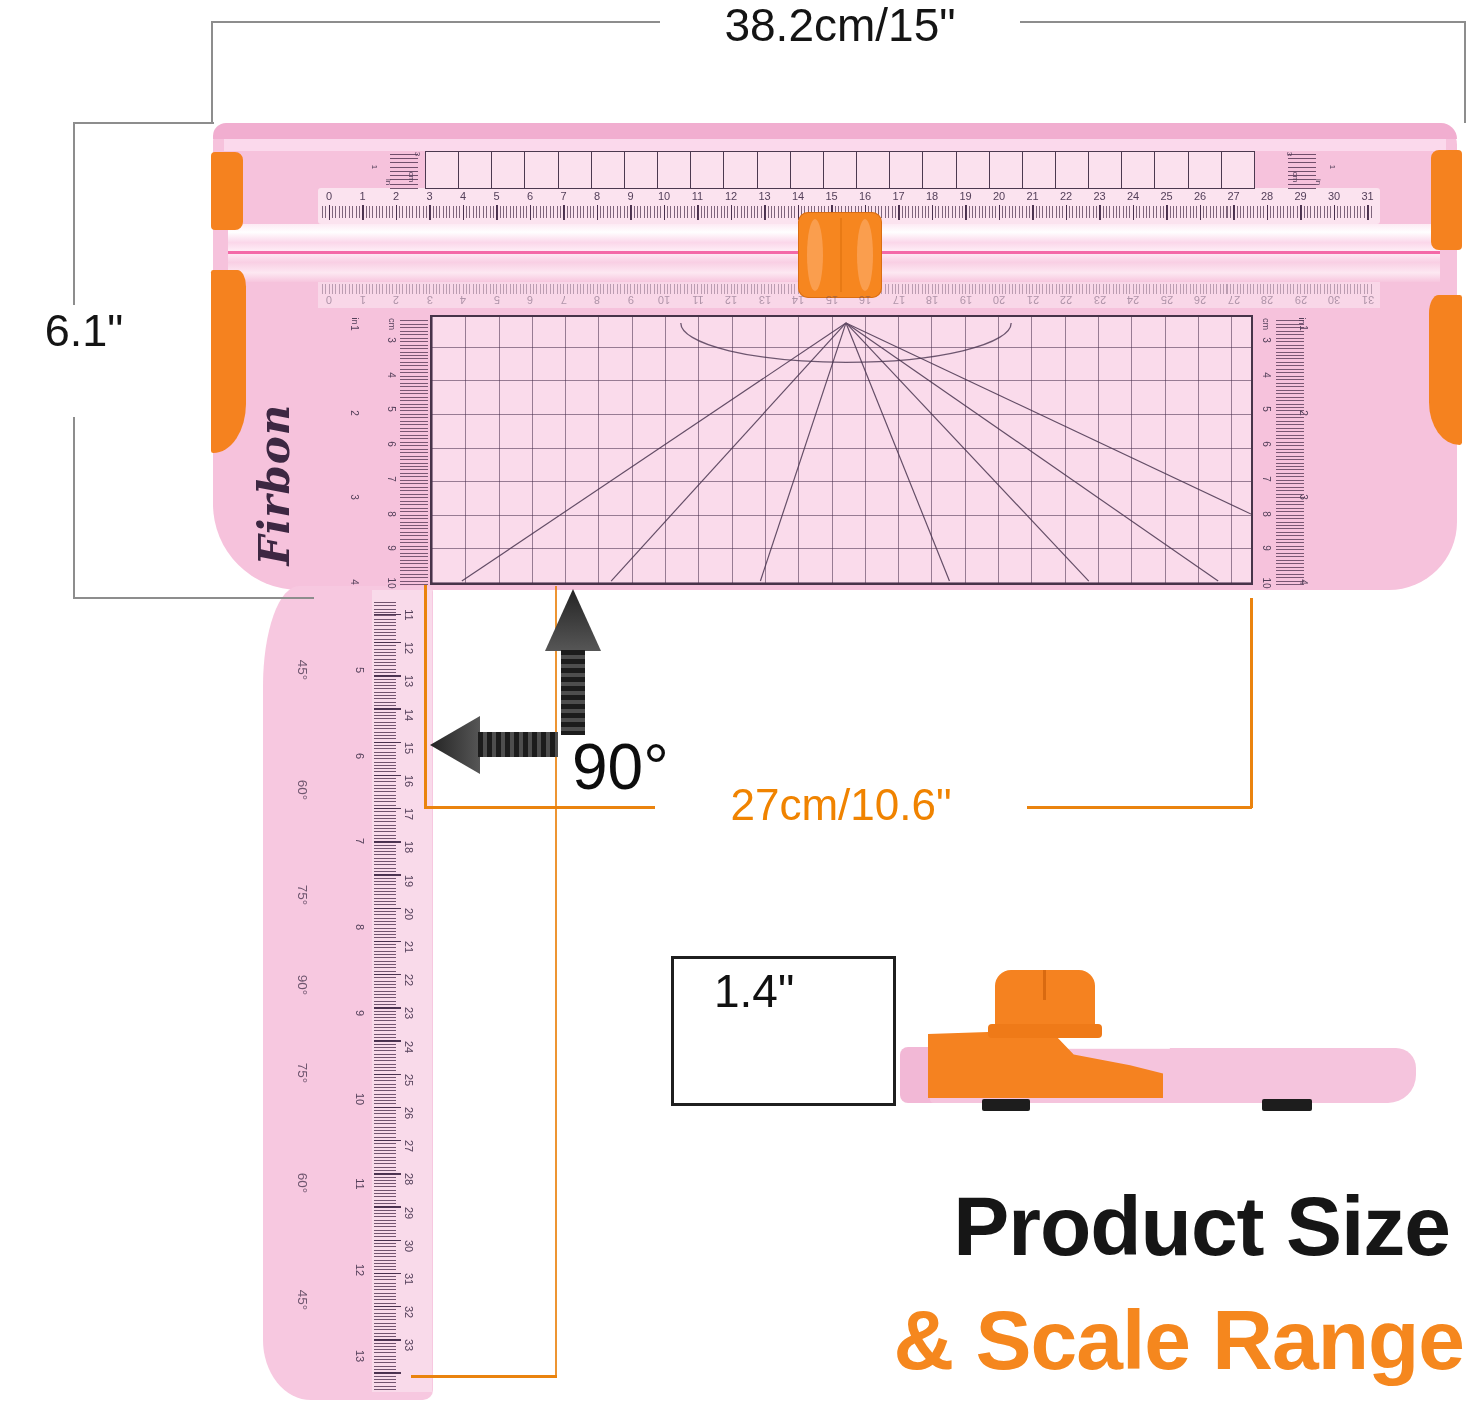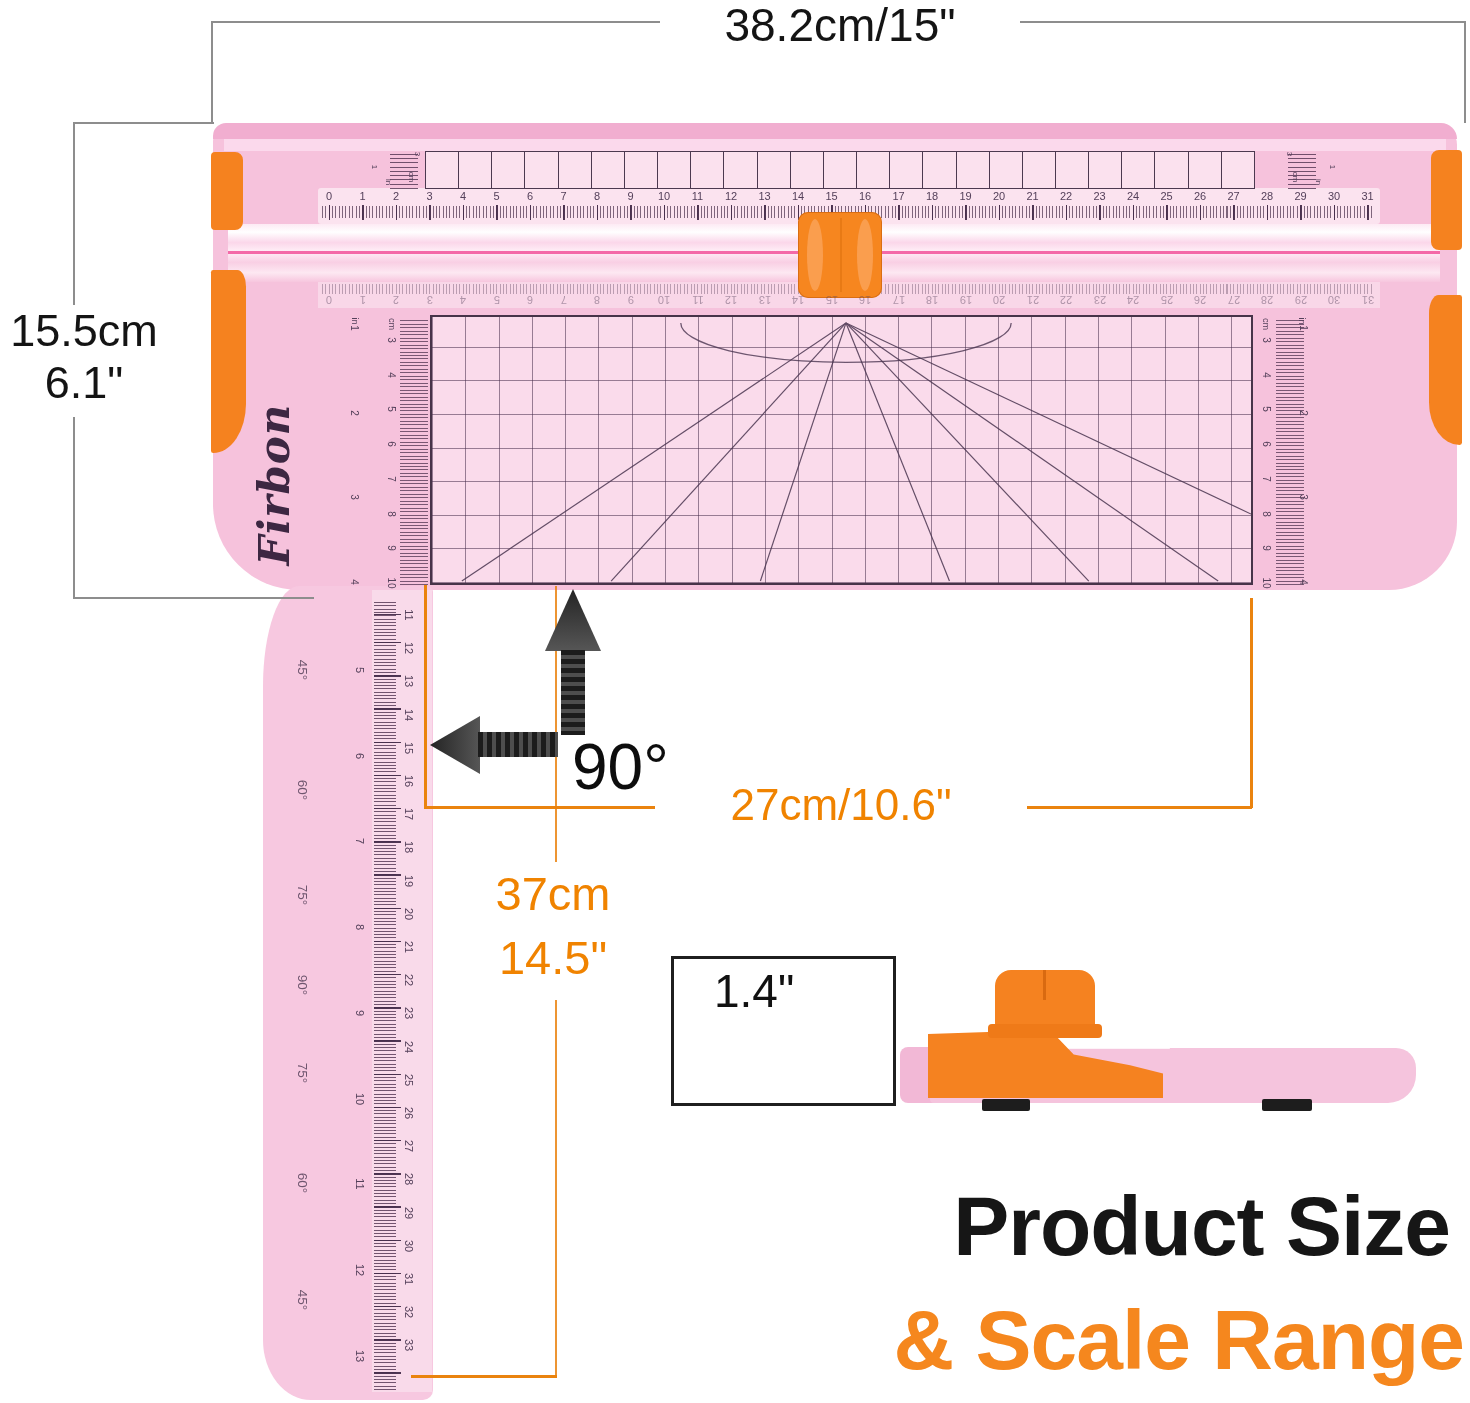--- a/index.html
+++ b/index.html
@@ -60,21 +60,20 @@
 
   <div class="gline" style="left:212px;top:21px;width:1254px;height:2px;"></div>
   <div class="gline" style="left:211px;top:21px;width:2px;height:102px;"></div>
   <div class="gline" style="left:1464px;top:21px;width:2px;height:102px;"></div>
   <div class="dimtext" style="left:660px;top:0;width:360px;height:52px;font-size:46px;line-height:50px;">38.2cm/15"</div>
 
   <div class="gline" style="left:74px;top:122px;width:140px;height:2px;"></div>
   <div class="gline" style="left:73px;top:122px;width:2px;height:477px;"></div>
   <div class="gline" style="left:74px;top:597px;width:240px;height:2px;"></div>
   <div class="dimtext" style="left:0;top:305px;width:168px;height:112px;font-size:45px;line-height:52px;">
-    <div>15.5cm</div>
     <div>6.1"</div>
   </div>
 
   <div id="body"></div>
   <div class="railstrip" style="left:213px;top:123px;width:1244px;height:16px;background:#f1aed0;border-radius:18px 22px 0 0;"></div>
   <div class="railstrip" style="left:224px;top:139px;width:1222px;height:12px;background:#fbd9ec;"></div>
 
   <div class="railstrip" style="left:318px;top:188px;width:1062px;height:36px;background:rgba(255,255,255,.55);border-radius:3px;"></div>
   <div class="ticks" style="left:322px;top:206px;width:1050px;height:12px;
               background:repeating-linear-gradient(90deg,rgba(95,70,95,.8) 0 1px,transparent 1px 3.35px);"></div>
@@ -164,24 +163,20 @@
   <div class="ticks" style="left:374px;top:598px;width:27px;height:792px;background-position-y:17px;
               background-image:repeating-linear-gradient(0deg,rgba(70,45,75,.95) 0 1.4px,transparent 1.4px 33.2px);"></div>
 
   <div class="oline" style="left:424px;top:585px;width:2.5px;height:223px;"></div>
   <div class="oline" style="left:1250px;top:598px;width:2.5px;height:210px;"></div>
   <div class="oline" style="left:424px;top:806px;width:828px;height:2.5px;"></div>
   <div class="dimtext orange" style="left:655px;top:776px;width:372px;height:60px;font-size:44px;line-height:58px;">27cm/10.6"</div>
 
   <div class="oline" style="left:555px;top:586px;width:2px;height:791px;opacity:.85;"></div>
   <div class="oline" style="left:411px;top:1375px;width:146px;height:2.5px;"></div>
-  <div class="dimtext orange" style="left:458px;top:862px;width:190px;height:138px;font-size:47px;line-height:64px;">
-    <div>37cm</div>
-    <div>14.5"</div>
-  </div>
 
   <div class="arrowhead" style="left:545px;top:589px;width:56px;height:62px;clip-path:polygon(50% 0,100% 100%,0 100%);"></div>
   <div class="arrowshaft" style="left:561px;top:650px;width:24px;height:85px;
               background:repeating-linear-gradient(180deg,#1c1c1c 0 5px,#4e4e4e 5px 9px);"></div>
   <div class="arrowhead" style="left:430px;top:716px;width:50px;height:58px;clip-path:polygon(0 50%,100% 0,100% 100%);
               background:linear-gradient(90deg,#242424,#565656);"></div>
   <div class="arrowshaft" style="left:478px;top:732px;width:80px;height:25px;
               background:repeating-linear-gradient(90deg,#1c1c1c 0 5px,#4e4e4e 5px 9px);"></div>
   <div class="abs" style="left:572px;top:730px;font-size:64px;color:#0d0d0d;z-index:5;">90°</div>
 

